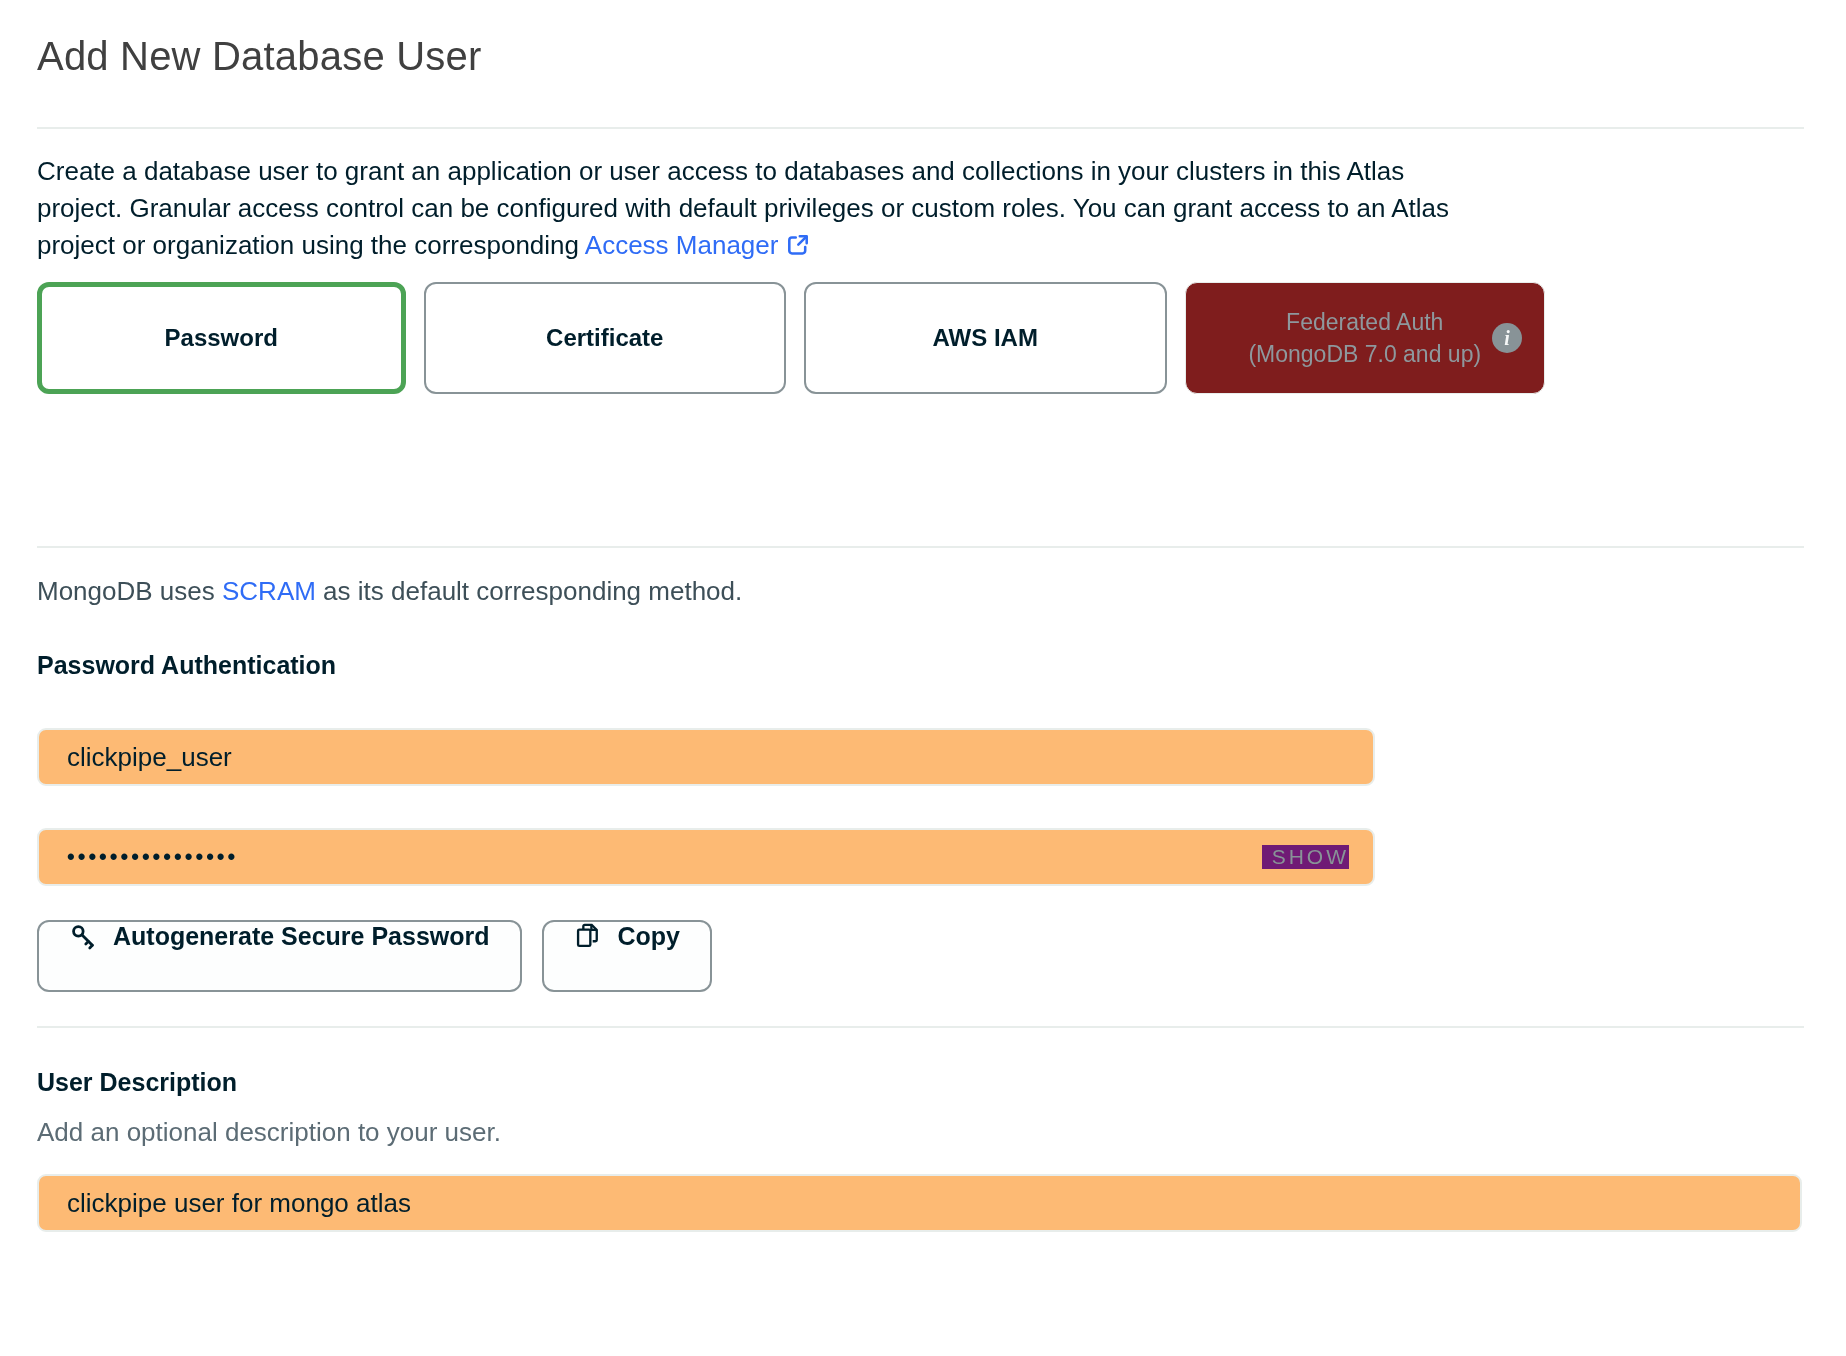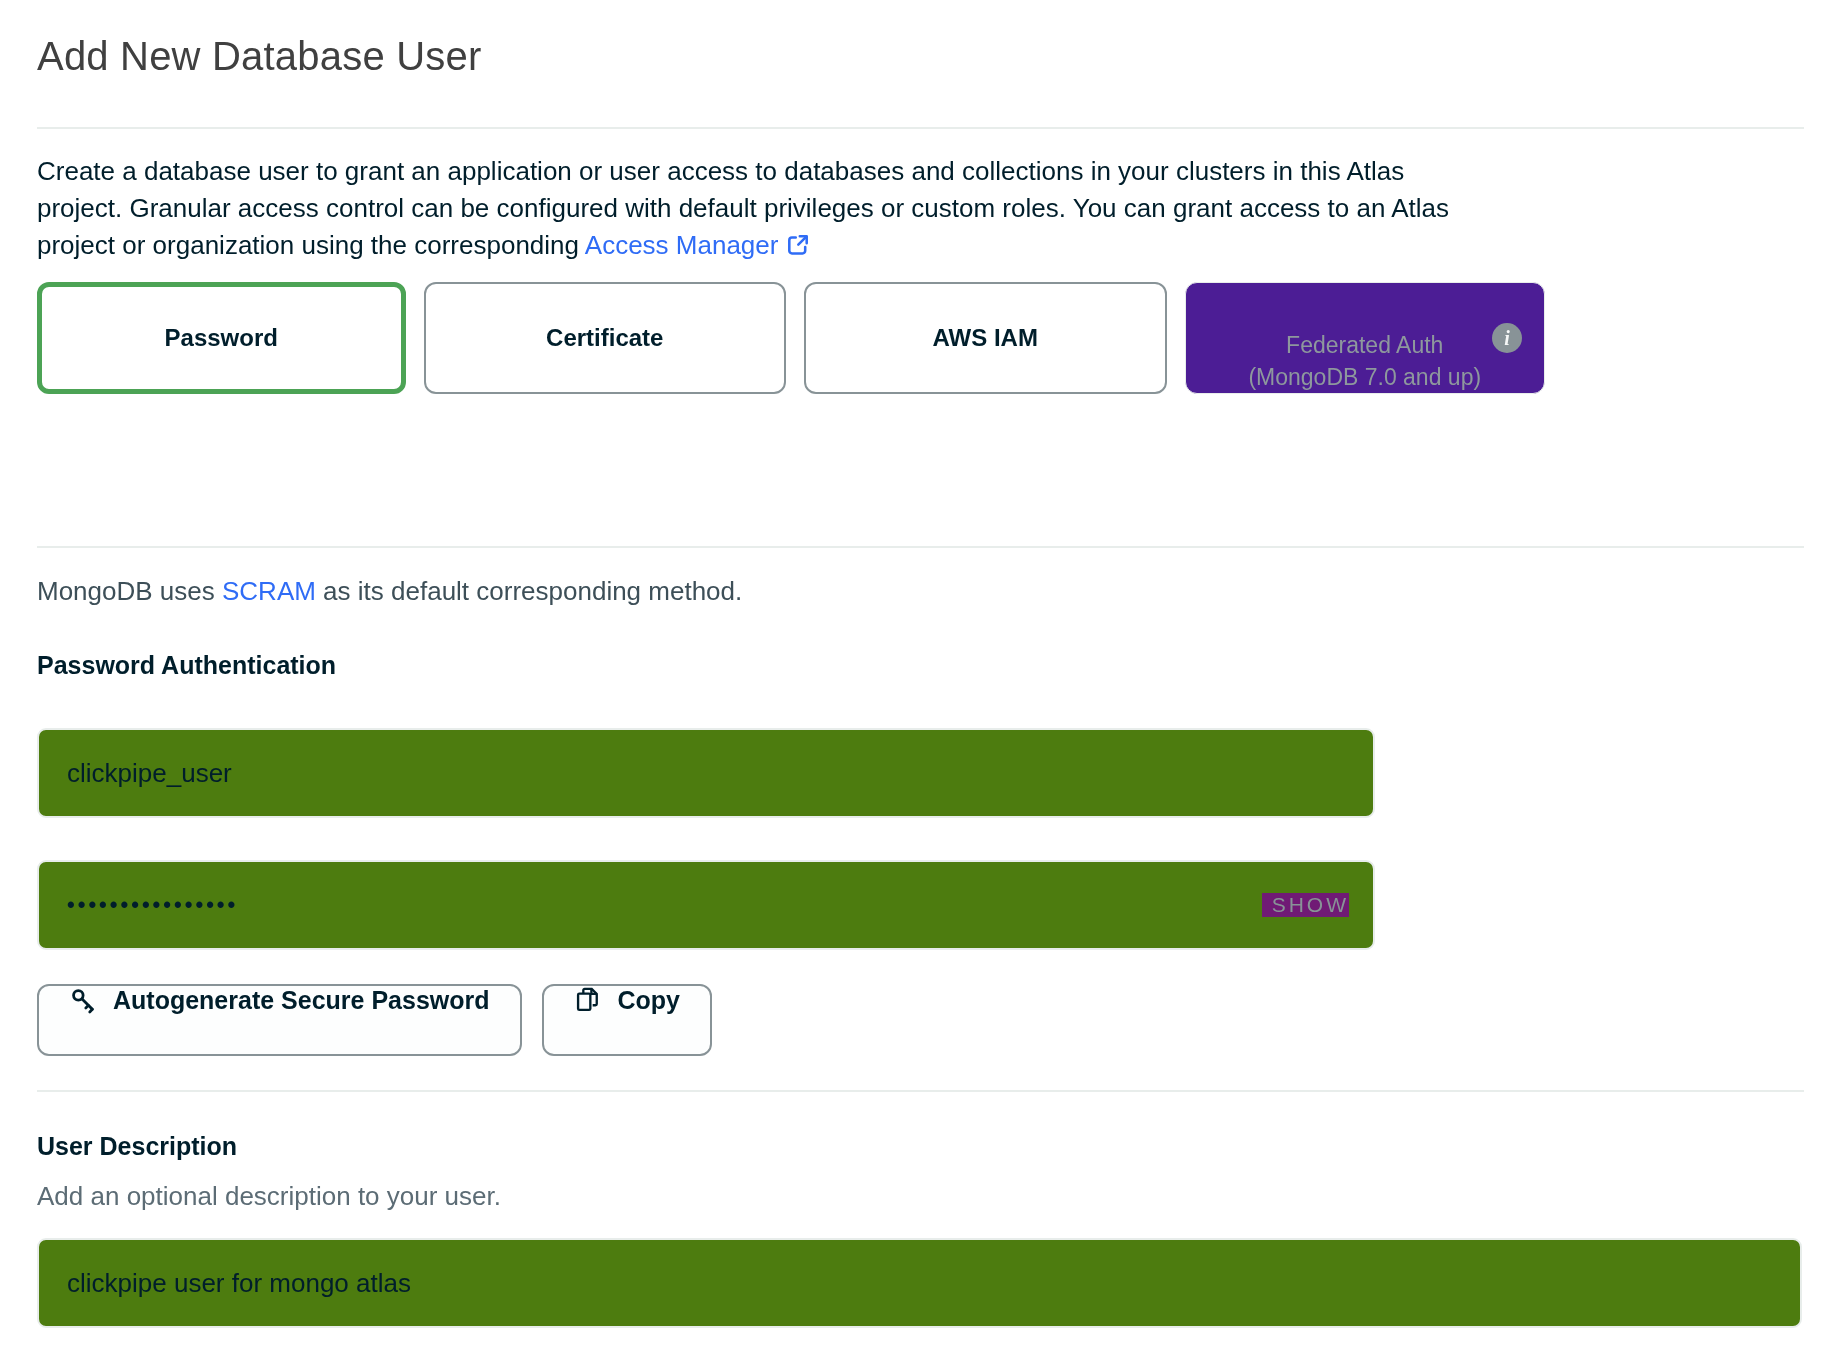--- a/index.html
+++ b/index.html
@@ -69,24 +69,23 @@
     font-size: 24px;
     font-weight: 700;
     color: #001E2B;
     cursor: pointer;
     position: relative;
   }
   .auth-card.selected {
     border: 5px solid #4CA355;
   }
   .auth-card.disabled {
-    background: #4c1d95;
+    background: #7f1d1d;
     border: 1px solid #E8EDEB;
     cursor: default;
-    align-items: flex-end;
   }
   .auth-card.disabled .multi-line {
     text-align: center;
     color: #8E989D;
     font-weight: 400;
     font-size: 23px;
     line-height: 32px;
   }
   .info-icon {
     position: absolute;
@@ -113,29 +112,29 @@
     color: #3D4F58;
   }
   .subsection-title {
     margin-top: 44px;
     font-size: 25px;
     font-weight: 700;
     color: #001E2B;
   }
   .text-input {
     display: block;
-    height: 90px;
+    height: 58px;
     width: 1338px;
     border: 2px solid #E8EDEB;
     border-radius: 9px;
     padding: 0 28px;
     font-size: 26px;
     font-family: "Liberation Sans", sans-serif;
     color: #001E2B;
-    background: #4d7c0f;
+    background: #fdba74;
     outline: none;
   }
   .username-input { margin-top: 48px; }
   .password-wrap {
     margin-top: 42px;
     position: relative;
     width: 1338px;
   }
   .password-input {
     letter-spacing: 3px;

